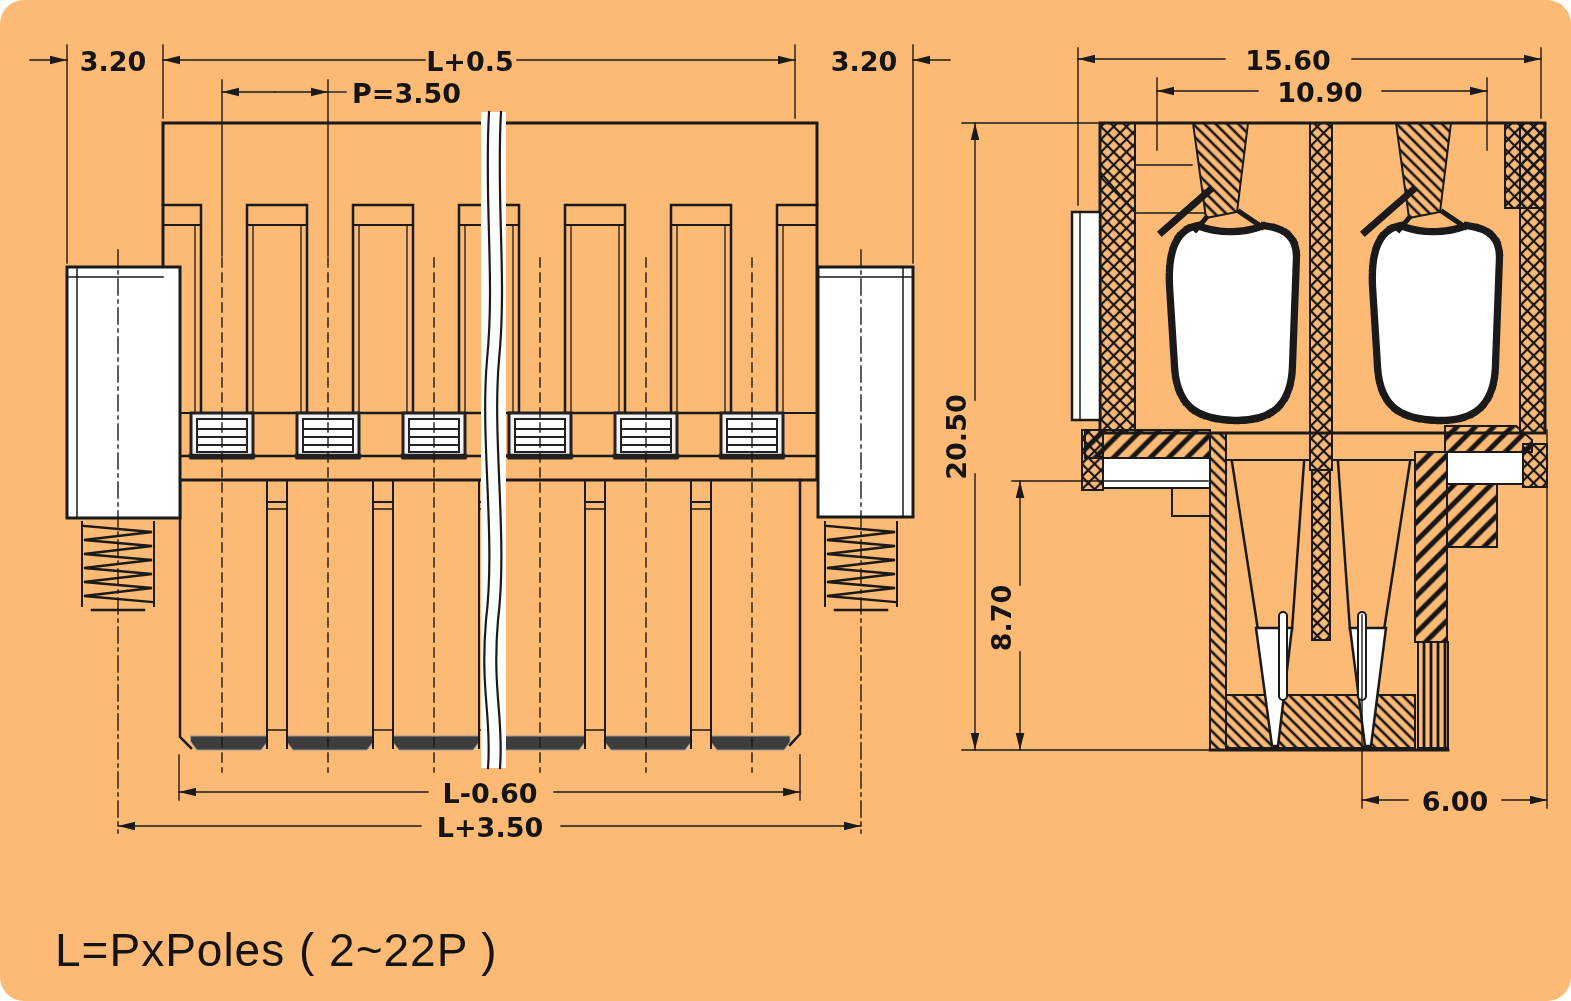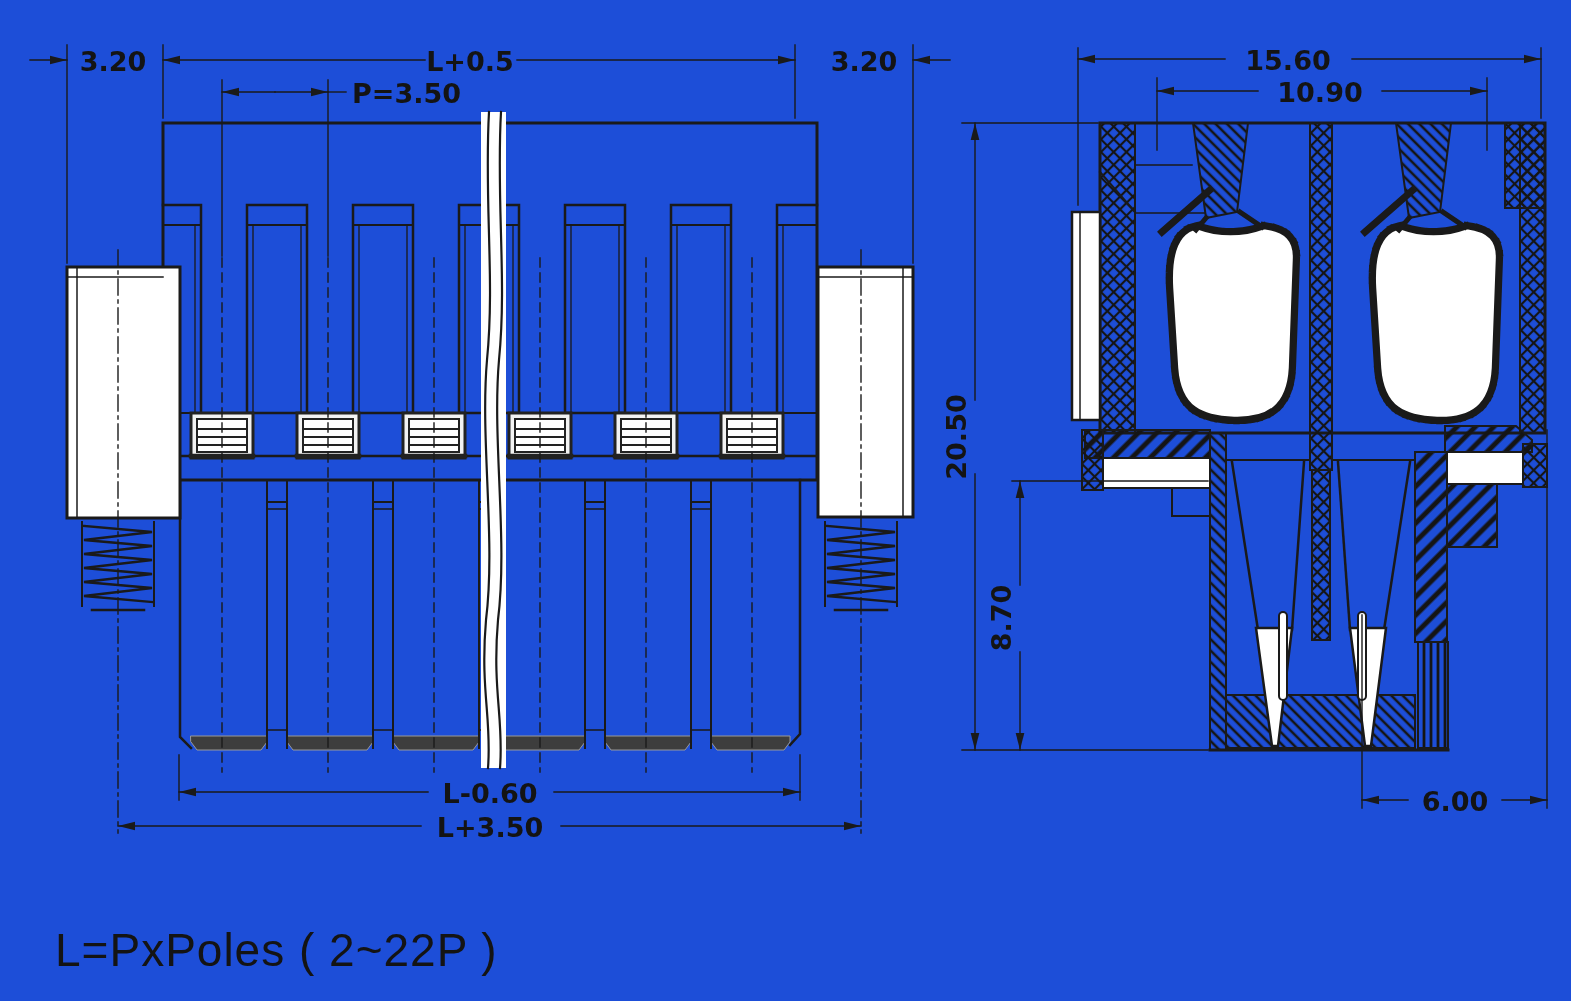--- a/index.html
+++ b/index.html
@@ -1,16 +1,16 @@
 <!DOCTYPE html>
 <html><head>
 <meta charset="utf-8">
 <style>
   html,body{margin:0;padding:0;background:#ffffff;}
-  .sheet{width:1571px;height:1001px;background:#1d4ed8;position:relative;overflow:hidden;}
+  .sheet{width:1571px;height:1001px;background:#fdba74;position:relative;overflow:hidden;border-radius:24px;}
   svg{display:block;}
   text.dim{font:bold 27px "DejaVu Sans",sans-serif;fill:#141414;stroke:none;}
   text.note{font:46px "Liberation Sans",sans-serif;fill:#141414;stroke:none;letter-spacing:1px;}
 </style>
 </head>
 <body>
 
 <div class="sheet">
 <svg width="1571" height="1001" viewBox="0 0 1571 1001" xmlns="http://www.w3.org/2000/svg">
   <defs>

